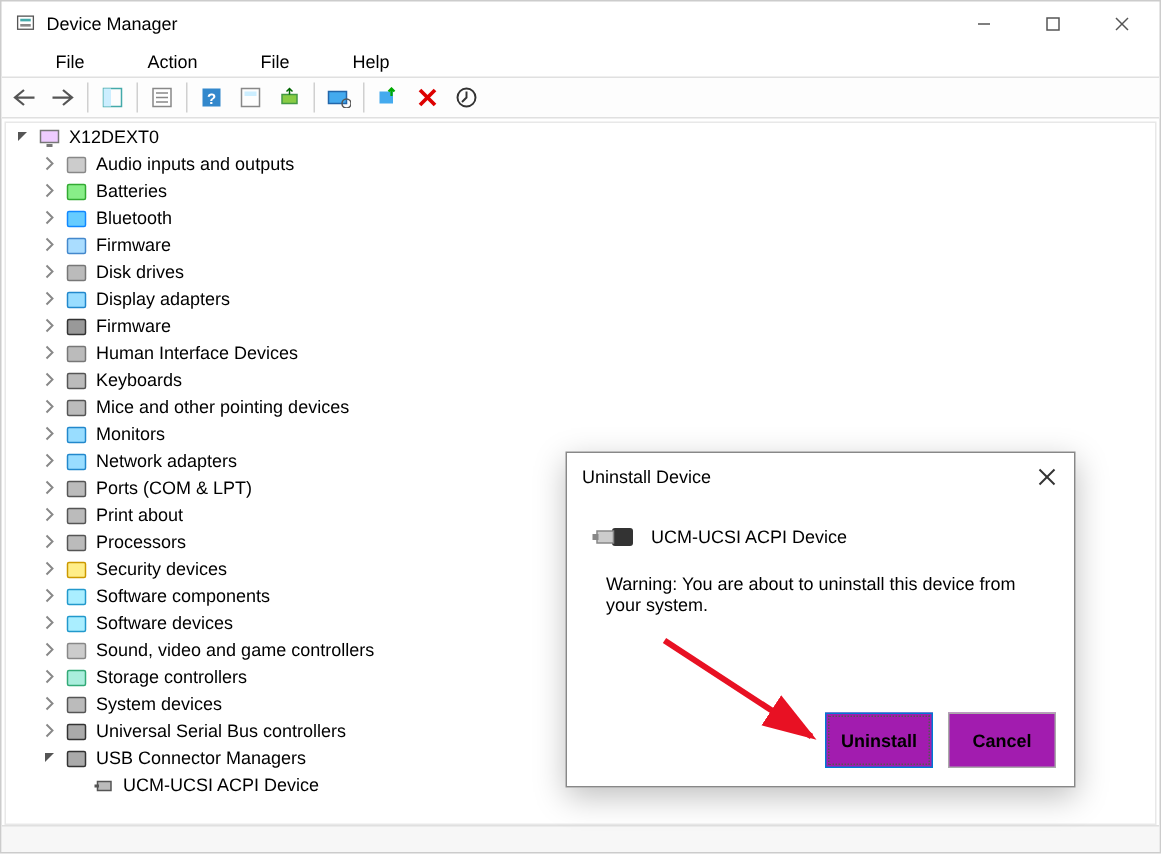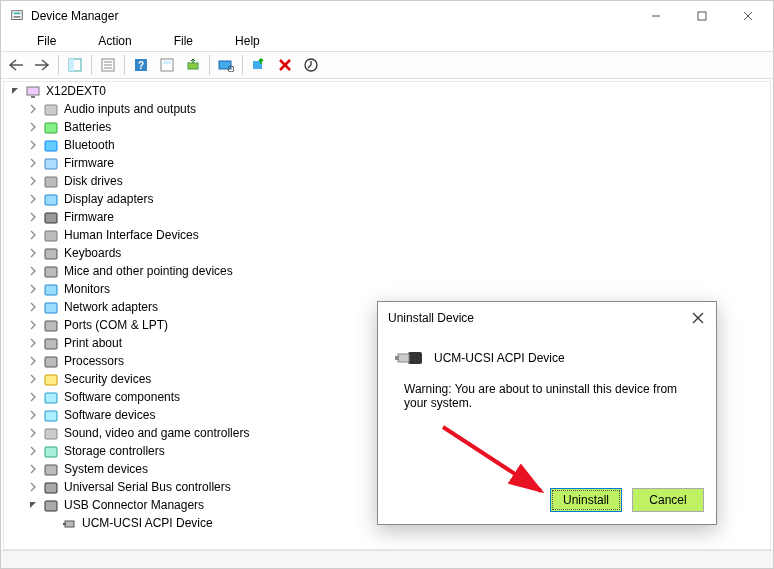--- a/index.html
+++ b/index.html
@@ -32,21 +32,21 @@
   .statusbar { position:absolute; bottom:0; left:0; right:0; height: 18px; border-top: 1px solid #e0e0e0; background:#f7f7f7;}
   
   .dialog { position: absolute; left: 376px; top: 300px; width: 340px; height: 224px; background: #fff; border: 1px solid #888; box-shadow: 0 6px 20px rgba(0,0,0,0.25); }
   .dlg-title { height: 32px; display: flex; align-items: center; padding: 12px 10px; font-size: 12px; }
   .dlg-close { width: 28px; height: 28px; display:flex; align-items:center; justify-content:center; position:absolute; right:4px; top:2px;}
   .dlg-body { padding: 8px 14px; }
   .dlg-dev { display:flex; align-items:center; margin: 6px 0 14px 2px; }
   .dlg-dev .icon { width:30px; height:20px; margin-right:10px; display:flex;align-items:center;justify-content:center;}
   .dlg-warn { font-size: 12px; margin: 10px 0 0 12px;}
   .dlg-btns { position:absolute; bottom: 12px; right: 12px; display:flex; gap: 10px;}
-  .dlg-btn { min-width: 72px; height: 24px; background: #bef264; border: 1px solid #aaa; font-size: 12px; display:flex;align-items:center;justify-content:center;}
+  .dlg-btn { min-width: 72px; height: 37px; background: #a21caf; border: 1px solid #aaa; font-size: 12px; display:flex;align-items:center;justify-content:center;font-weight:bold;}
   .dlg-btn.primary { border: 1px solid #0078d4; outline: 1px dotted #555; outline-offset: -3px;}
   
   .arrow-svg { position:absolute; left: 432px; top: 418px; pointer-events:none;}
 </style>
 </head>
 <body>
 
 <div class="titlebar">
   <span class="app-icon">
     <svg width="14" height="14" viewBox="0 0 16 16">

